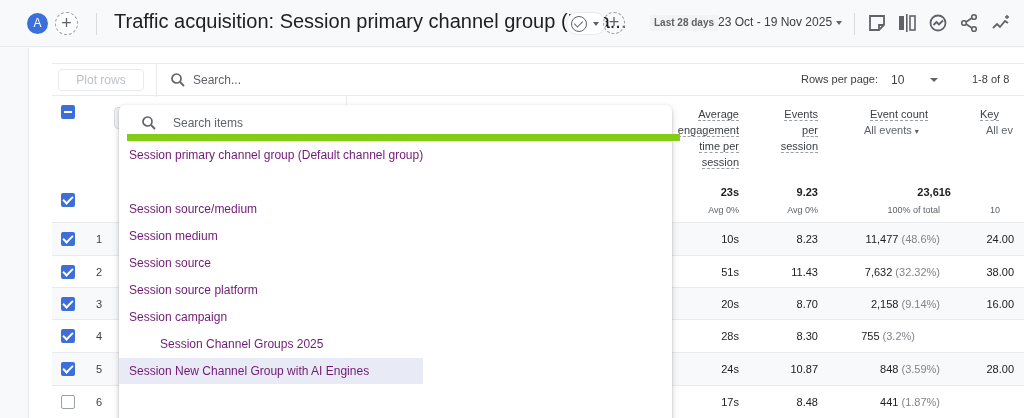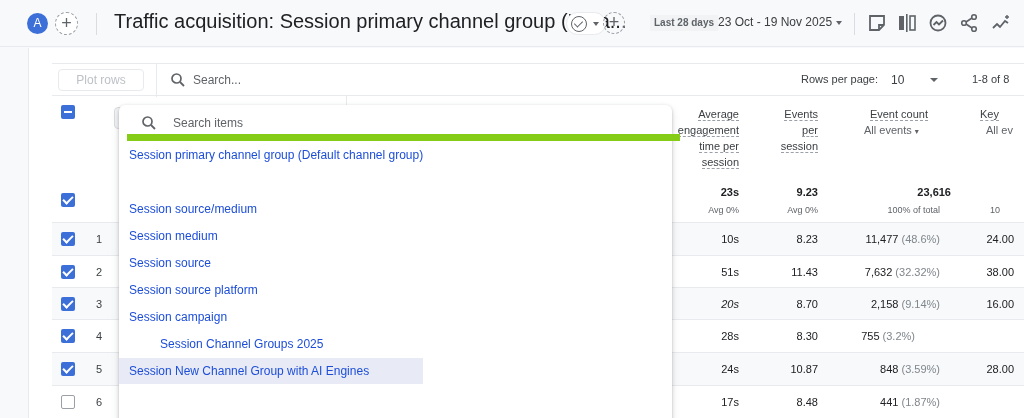--- a/index.html
+++ b/index.html
@@ -46,21 +46,21 @@
   .row { position: absolute; left: 52px; width: 972px; height: 33px; border-top: 1px solid #e8eaed; }
   .row.shade { background: #f8f9fa; }
   .row .num { position: absolute; left: 44px; top: 10px; font-size: 11px; color: #3c4043; }
   .cell { position: absolute; top: 10px; font-size: 11px; color: #202124; text-align: right; }
   .cell .pct { color: #80868b; }
 
   .dropdown { position: absolute; left: 119px; top: 105px; width: 553px; height: 320px; background: #fff; border-radius: 6px; box-shadow: 0 1px 3px rgba(60,64,67,0.3), 0 4px 8px rgba(60,64,67,0.15); }
   .dd-search { position: absolute; left: 8px; top: 0; width: 553px; height: 36px; border-bottom: 7px solid #84cc16; }
   .dd-search-ic { position: absolute; left: 14px; top: 10px; width: 16px; height: 16px; }
   .dd-search-txt { position: absolute; left: 46px; top: 11px; font-size: 12px; color: #5f6368; }
-  .dd-item { position: absolute; left: 0; width: 304px; height: 26px; font-size: 12px; color: #1d4ed8; line-height: 26px; padding-left: 10px; white-space: nowrap; }
+  .dd-item { position: absolute; left: 0; width: 304px; height: 26px; font-size: 12px; color: #701a75; line-height: 26px; padding-left: 10px; white-space: nowrap; }
   .dd-item.wide { width: 553px; }
   .dd-item.hl { background: #e8ebf5; }
   .ghost-btn { position: absolute; left: 114px; top: 107px; width: 10px; height: 22px; border: 1px solid #dadce0; border-radius: 4px; background: #f1f3f4; }
 </style>
 </head>
 <body>
 
 <div class="topbar">
   <div class="avatar">A</div>
   <div class="add-circle">+</div>
@@ -174,21 +174,21 @@
   <div class="cb checked" style="left:9px; top:9px;"></div>
   <div class="num">2</div>
   <div class="cell" style="left:628px; width:59px;">51s</div>
   <div class="cell" style="left:706px; width:60px;">11.43</div>
   <div class="cell" style="left:780px; width:108px;"><span>7,632</span> <span class="pct">(32.32%)</span></div>
   <div class="cell" style="left:920px; width:42px;">38.00</div>
 </div>
 <div class="row shade" style="top:287px;">
   <div class="cb checked" style="left:9px; top:9px;"></div>
   <div class="num">3</div>
-  <div class="cell" style="left:628px; width:59px;font-style:italic;">20s</div>
+  <div class="cell" style="left:628px; width:59px;">20s</div>
   <div class="cell" style="left:706px; width:60px;">8.70</div>
   <div class="cell" style="left:780px; width:108px;"><span>2,158</span> <span class="pct">(9.14%)</span></div>
   <div class="cell" style="left:920px; width:42px;">16.00</div>
 </div>
 <div class="row" style="top:319px;">
   <div class="cb checked" style="left:9px; top:9px;"></div>
   <div class="num">4</div>
   <div class="cell" style="left:628px; width:59px;">28s</div>
   <div class="cell" style="left:706px; width:60px;">8.30</div>
   <div class="cell" style="left:755px; width:108px;"><span>755</span> <span class="pct">(3.2%)</span></div>

